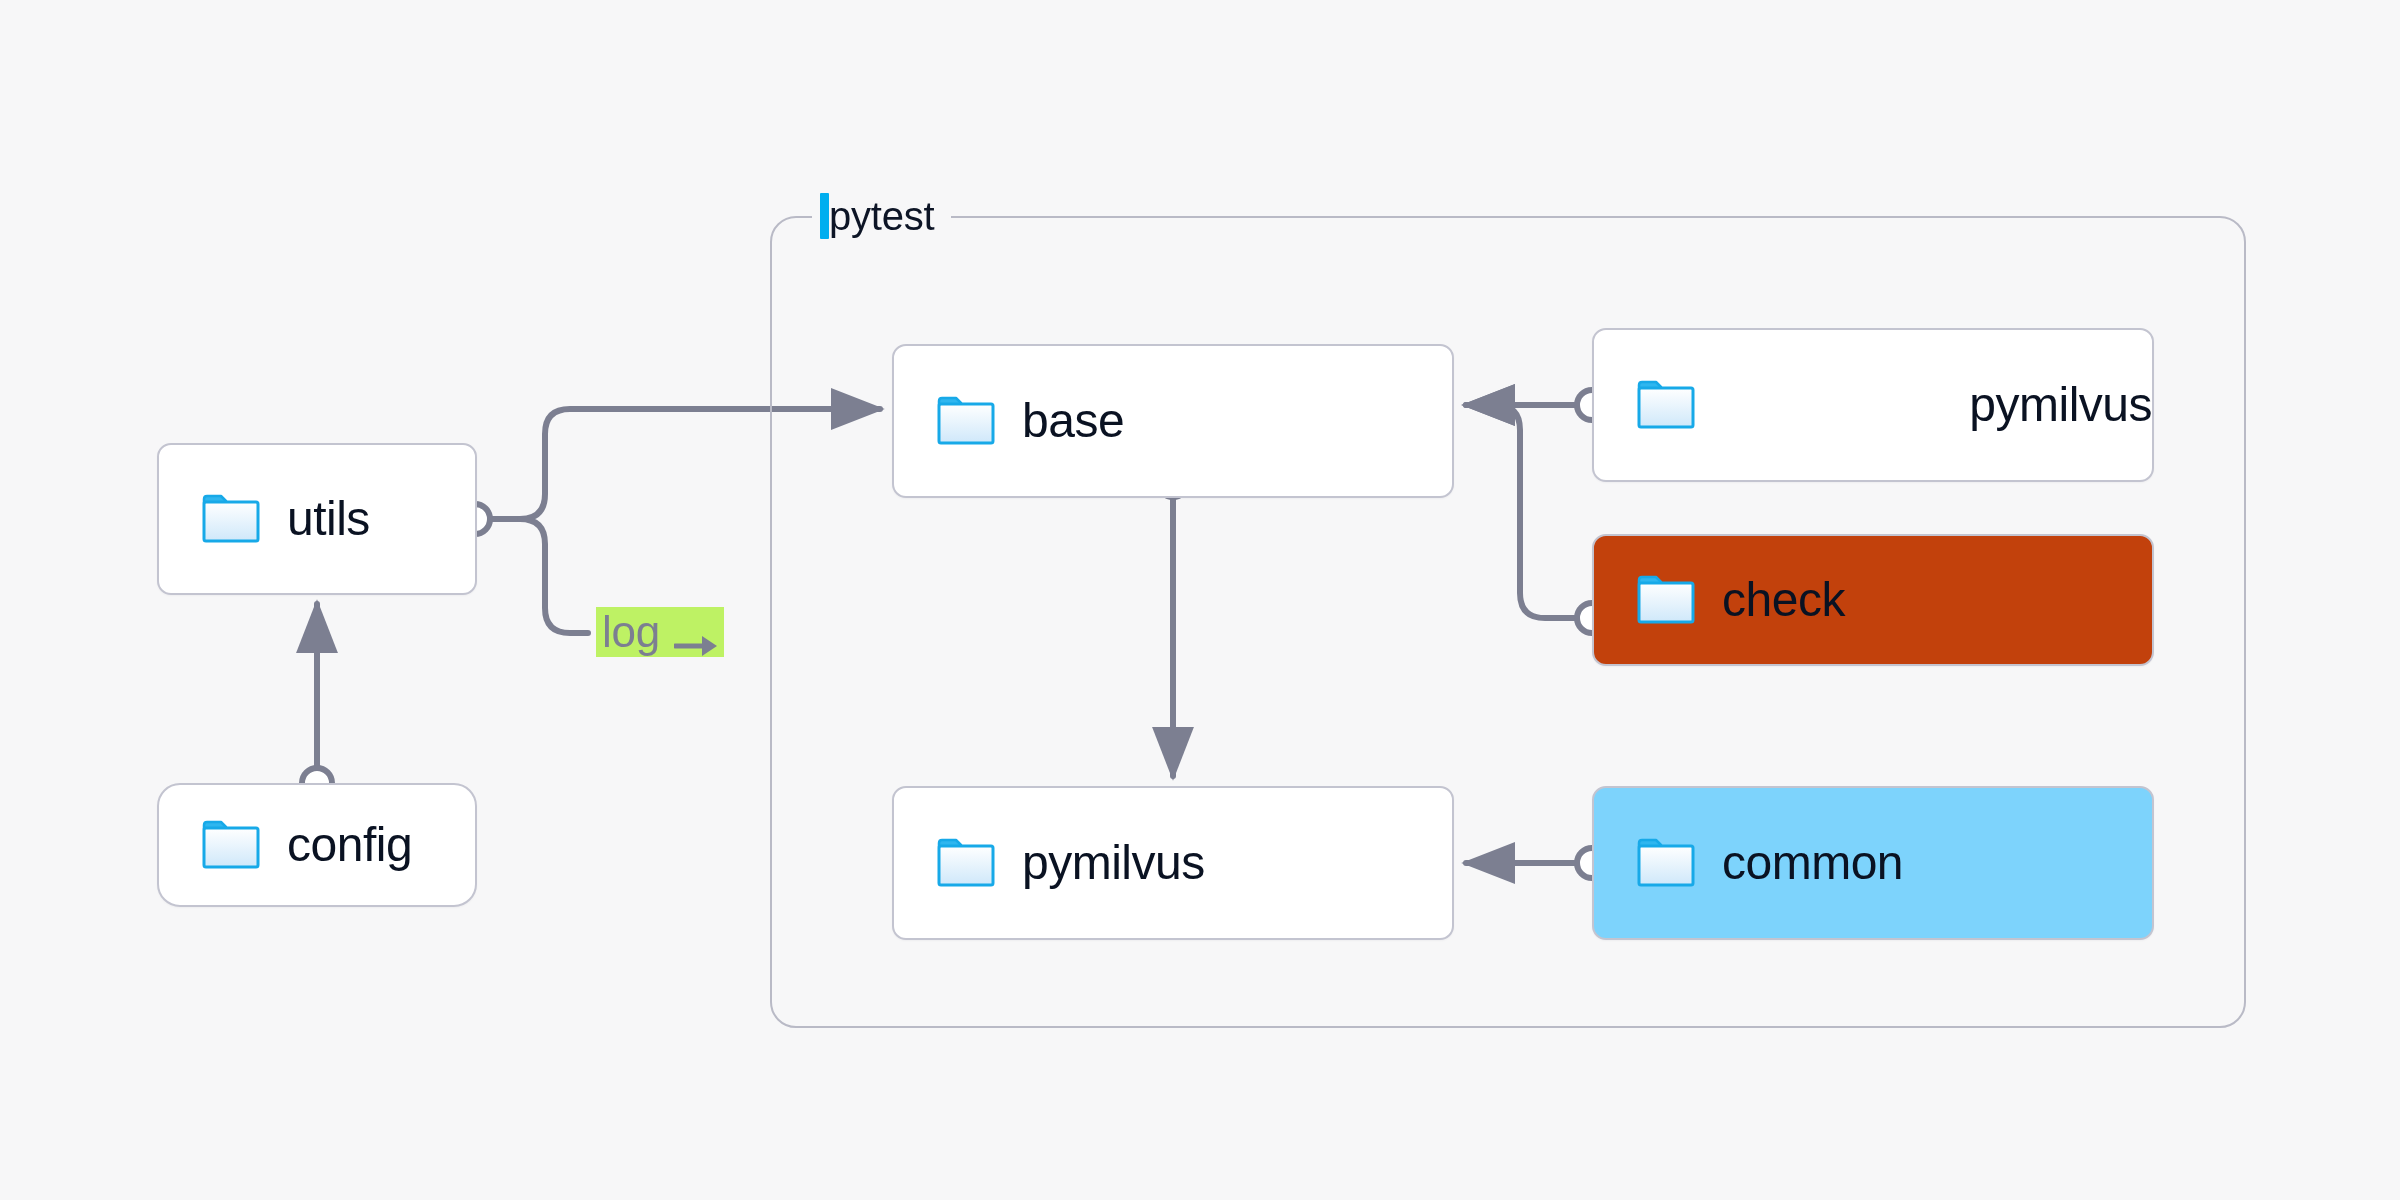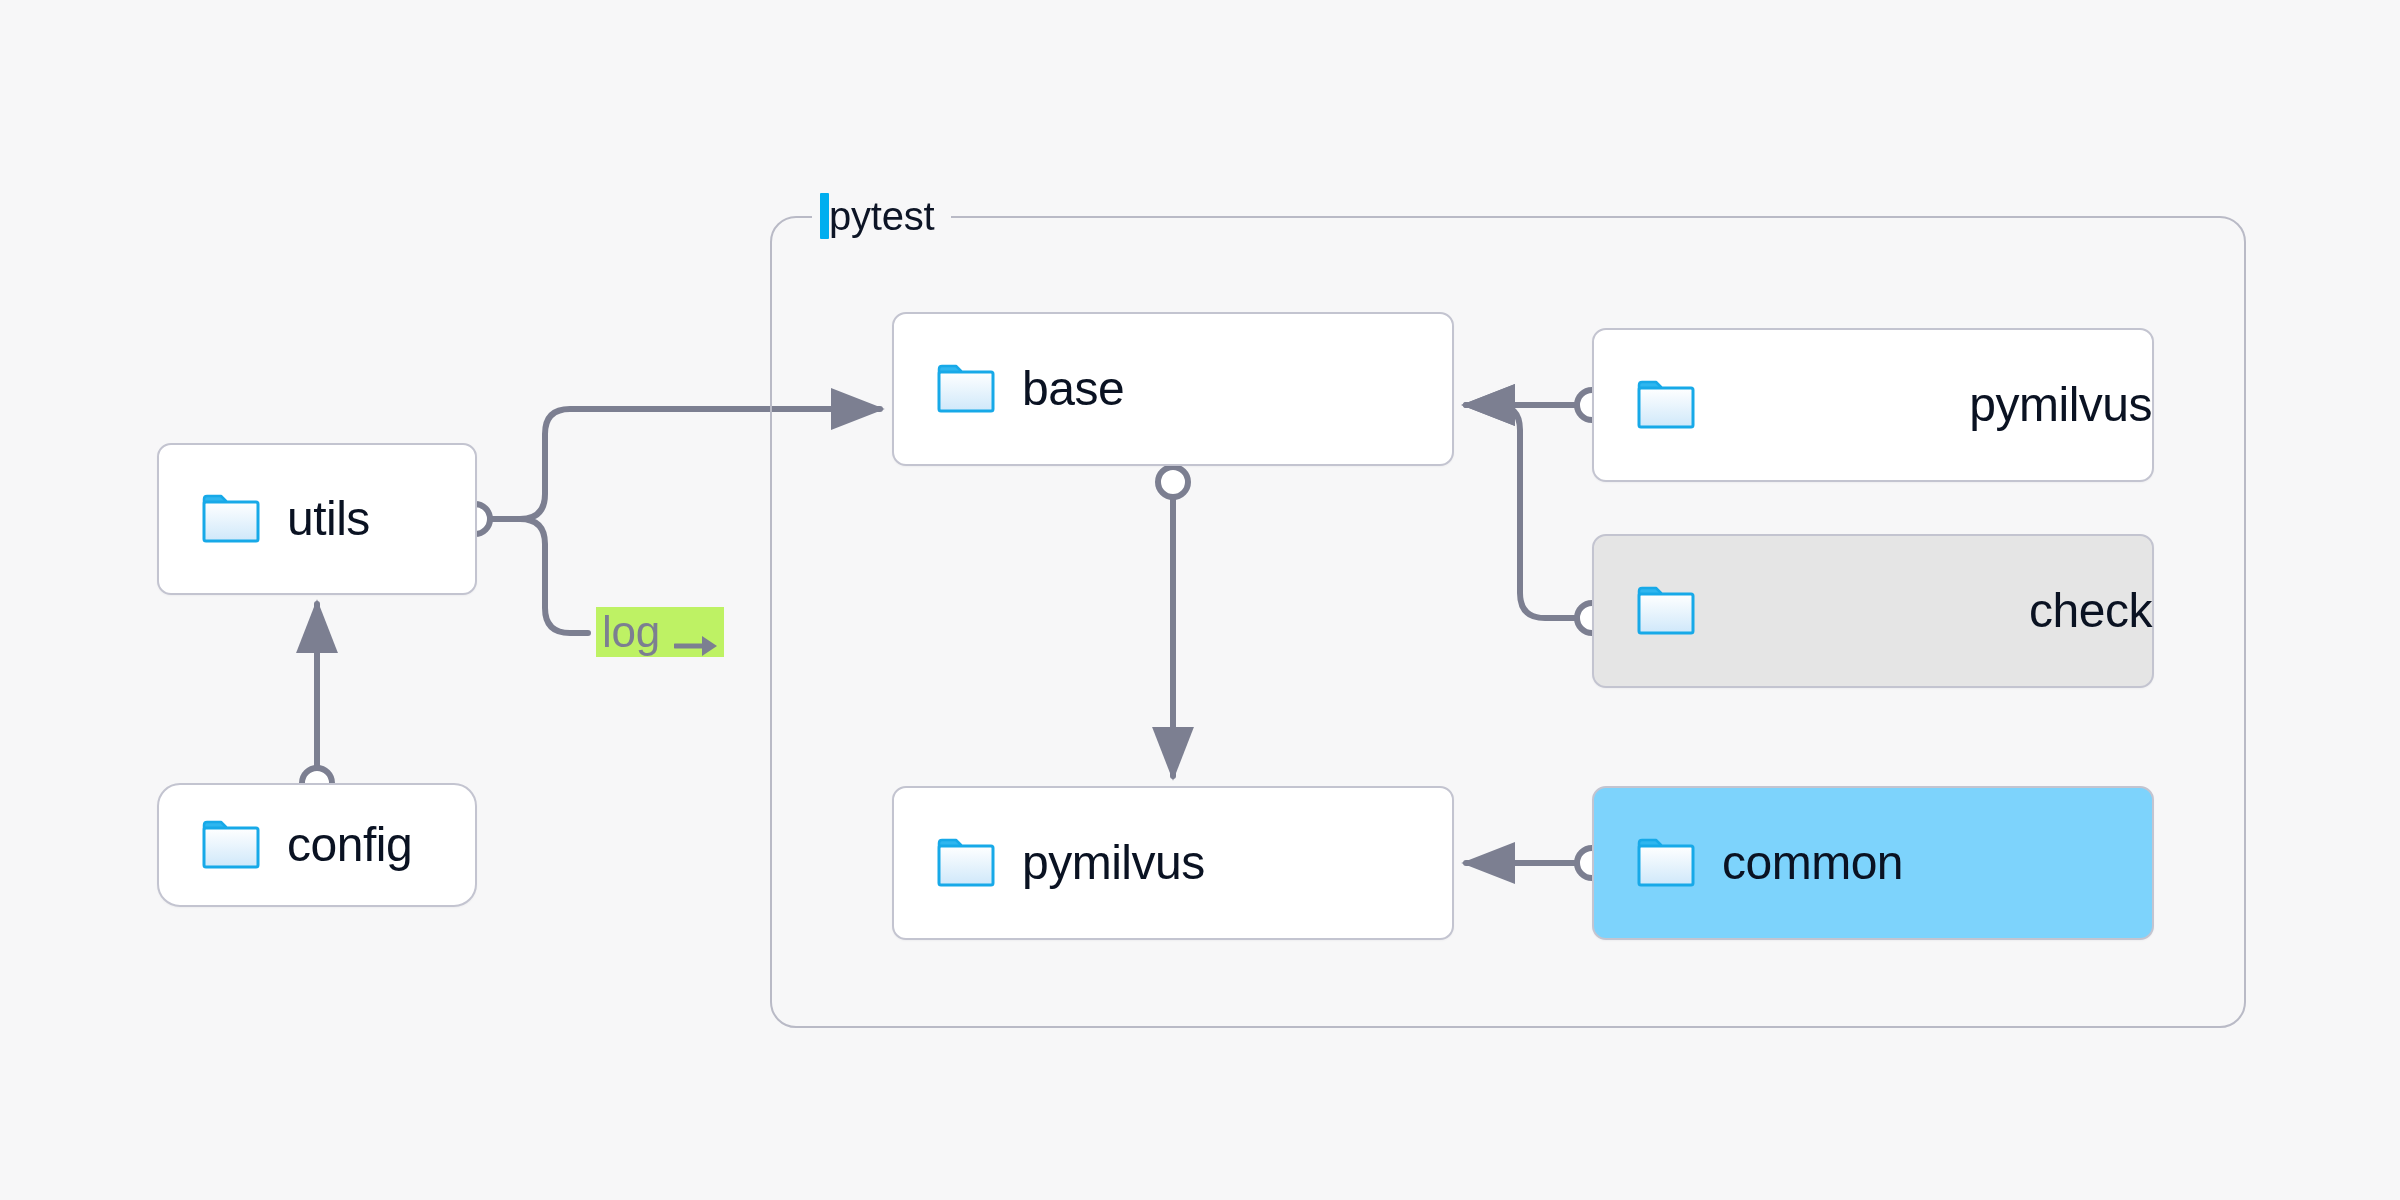--- a/index.html
+++ b/index.html
@@ -166,21 +166,21 @@
     </div>
       <div class="node" style="left: 157px; top: 783px; width: 320px; height: 124px; border-color: rgb(195, 196, 208); background: rgb(255, 255, 255); border-radius: 23px;">
       <span class="folder-icon">
         <svg viewBox="0 0 60 50" width="60" height="50" xmlns="http://www.w3.org/2000/svg">
           <path d="M3,9 L3,5 Q3,2 6,2 L20,2 L25,7 L26,9 Z" fill="#2fb6ef" stroke="#17a9e8" stroke-width="2.5" stroke-linejoin="round"></path>
           <rect x="3" y="8" width="54" height="39" rx="2" fill="url(#folderGrad)" stroke="#17a9e8" stroke-width="3"></rect>
         </svg>
       </span>
       <span class="node-label" style="color: rgb(10, 18, 34);">config</span>
     </div>
-      <div class="node" style="left: 892px; top: 312px; width: 562px; height: 154px; border-color: rgb(195, 196, 208); background: rgb(255, 255, 255);">
+      <div class="node" style="left: 892px; top: 344px; width: 562px; height: 154px; border-color: rgb(195, 196, 208); background: rgb(255, 255, 255);">
       <span class="folder-icon">
         <svg viewBox="0 0 60 50" width="60" height="50" xmlns="http://www.w3.org/2000/svg">
           <path d="M3,9 L3,5 Q3,2 6,2 L20,2 L25,7 L26,9 Z" fill="#2fb6ef" stroke="#17a9e8" stroke-width="2.5" stroke-linejoin="round"></path>
           <rect x="3" y="8" width="54" height="39" rx="2" fill="url(#folderGrad)" stroke="#17a9e8" stroke-width="3"></rect>
         </svg>
       </span>
       <span class="node-label" style="color: rgb(10, 18, 34);">base</span>
     </div>
       <div class="node" style="left: 892px; top: 786px; width: 562px; height: 154px; border-color: rgb(195, 196, 208); background: rgb(255, 255, 255);">
       <span class="folder-icon">
@@ -193,21 +193,21 @@
     </div>
       <div class="node" style="left: 1592px; top: 328px; width: 562px; height: 154px; border-color: rgb(195, 196, 208); background: rgb(255, 255, 255); justify-content: space-between;">
       <span class="folder-icon">
         <svg viewBox="0 0 60 50" width="60" height="50" xmlns="http://www.w3.org/2000/svg">
           <path d="M3,9 L3,5 Q3,2 6,2 L20,2 L25,7 L26,9 Z" fill="#2fb6ef" stroke="#17a9e8" stroke-width="2.5" stroke-linejoin="round"></path>
           <rect x="3" y="8" width="54" height="39" rx="2" fill="url(#folderGrad)" stroke="#17a9e8" stroke-width="3"></rect>
         </svg>
       </span>
       <span class="node-label" style="color: rgb(10, 18, 34);">pymilvus</span>
     </div>
-      <div class="node" style="left: 1592px; top: 534px; width: 562px; height: 154px; border-color: rgb(195, 196, 208); background: #e5e5e5; justify-content: space-between;">
+      <div class="node" style="left: 1592px; top: 534px; width: 562px; height: 132px; border-color: rgb(195, 196, 208); background: #c2410c;">
       <span class="folder-icon">
         <svg viewBox="0 0 60 50" width="60" height="50" xmlns="http://www.w3.org/2000/svg">
           <path d="M3,9 L3,5 Q3,2 6,2 L20,2 L25,7 L26,9 Z" fill="#2fb6ef" stroke="#17a9e8" stroke-width="2.5" stroke-linejoin="round"></path>
           <rect x="3" y="8" width="54" height="39" rx="2" fill="url(#folderGrad)" stroke="#17a9e8" stroke-width="3"></rect>
         </svg>
       </span>
       <span class="node-label" style="color: rgb(10, 18, 34);">check</span>
     </div>
       <div class="node" style="left: 1592px; top: 786px; width: 562px; height: 154px; border-color: rgb(195, 196, 208); background: #7dd3fc;">
       <span class="folder-icon">

